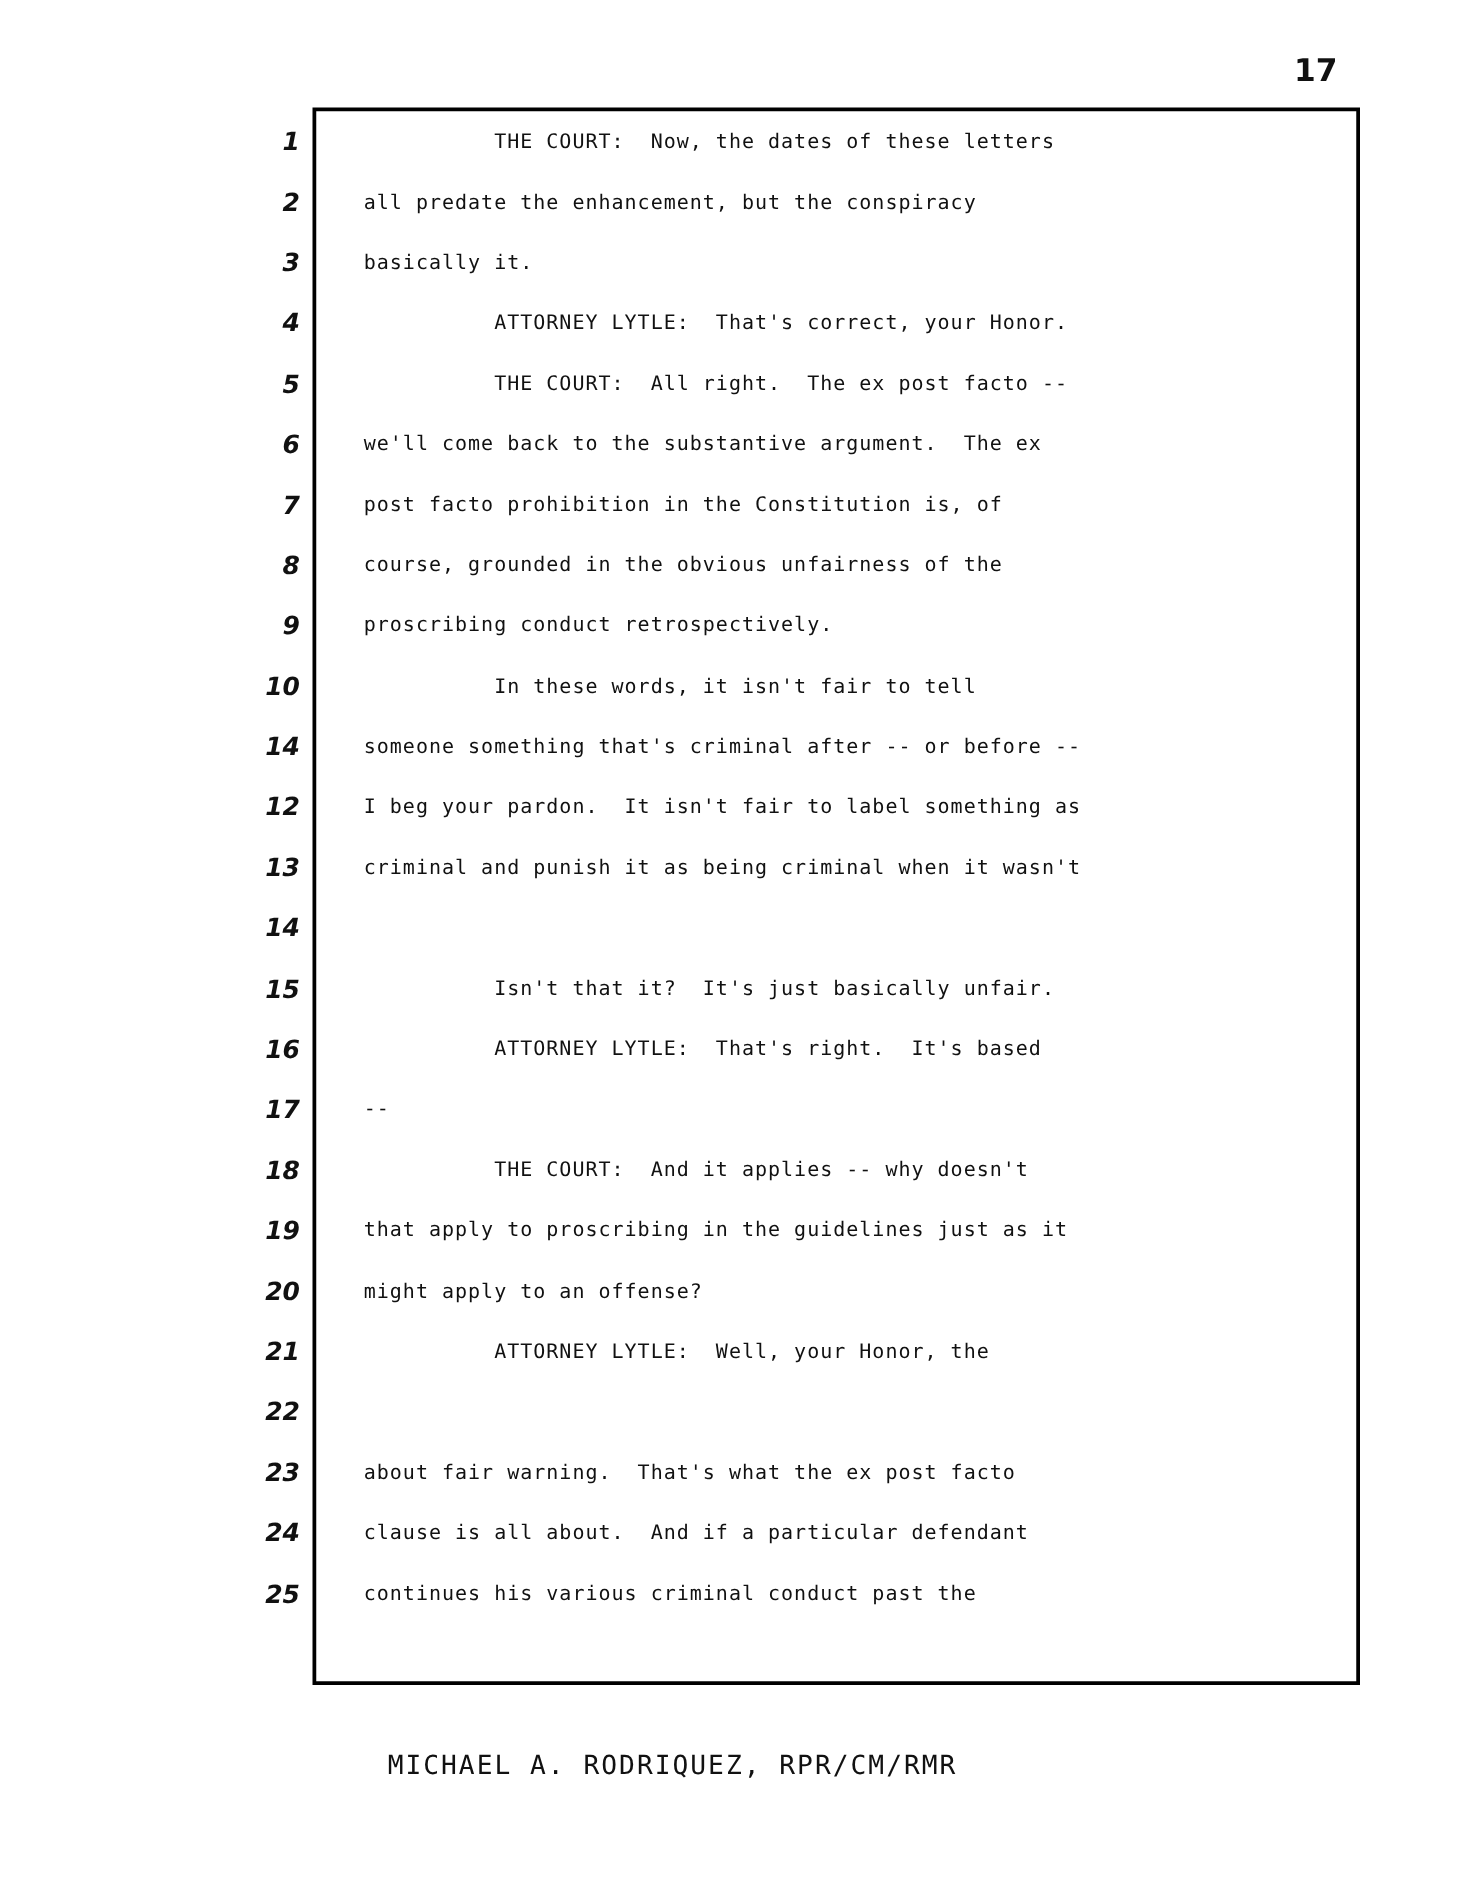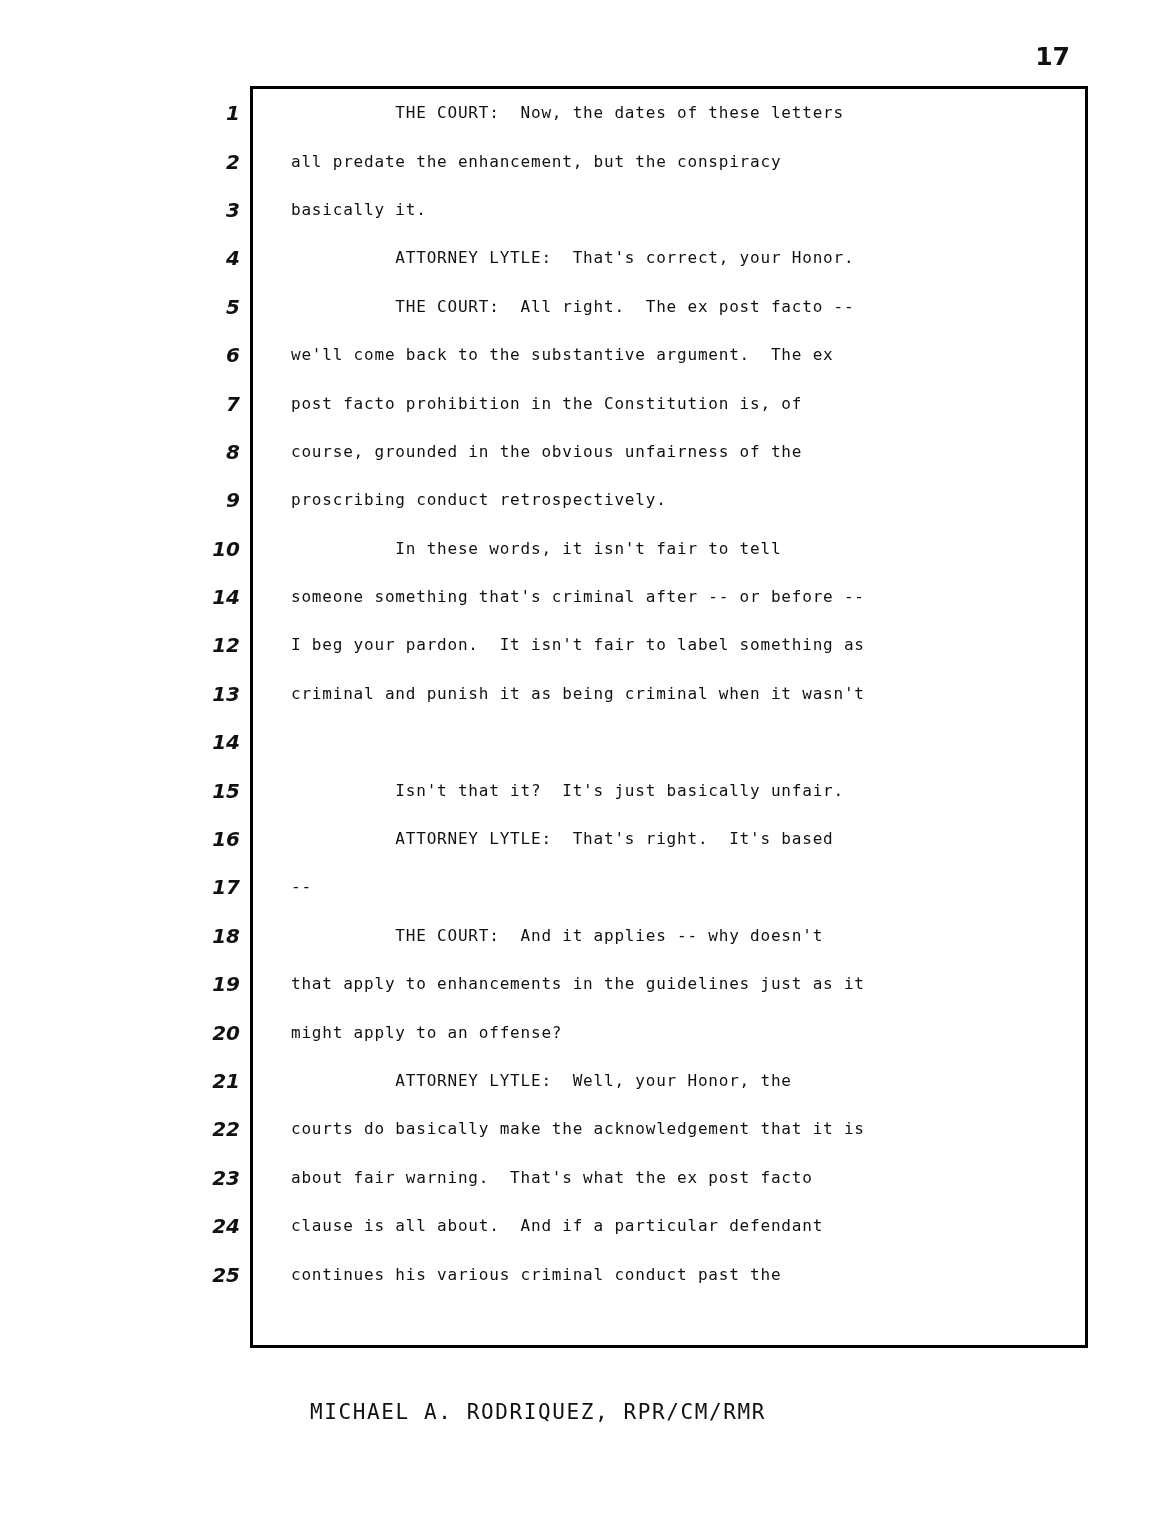--- a/index.html
+++ b/index.html
@@ -160,33 +160,32 @@
         <div class="line">
           <span class="line-no">17</span>
           <span class="line-text">--</span>
         </div>
         <div class="line">
           <span class="line-no">18</span>
           <span class="line-text">          THE COURT:  And it applies -- why doesn't</span>
         </div>
         <div class="line">
           <span class="line-no">19</span>
-          <span class="line-text">that apply to enhancements in the guidelines just as it</span>
+          <span class="line-text">that apply to proscribing in the guidelines just as it</span>
         </div>
         <div class="line">
           <span class="line-no">20</span>
           <span class="line-text">might apply to an offense?</span>
         </div>
         <div class="line">
           <span class="line-no">21</span>
           <span class="line-text">          ATTORNEY LYTLE:  Well, your Honor, the</span>
         </div>
         <div class="line">
           <span class="line-no">22</span>
-          <span class="line-text">courts do basically make the acknowledgement that it is</span>
         </div>
         <div class="line">
           <span class="line-no">23</span>
           <span class="line-text">about fair warning.  That's what the ex post facto</span>
         </div>
         <div class="line">
           <span class="line-no">24</span>
           <span class="line-text">clause is all about.  And if a particular defendant</span>
         </div>
         <div class="line">

